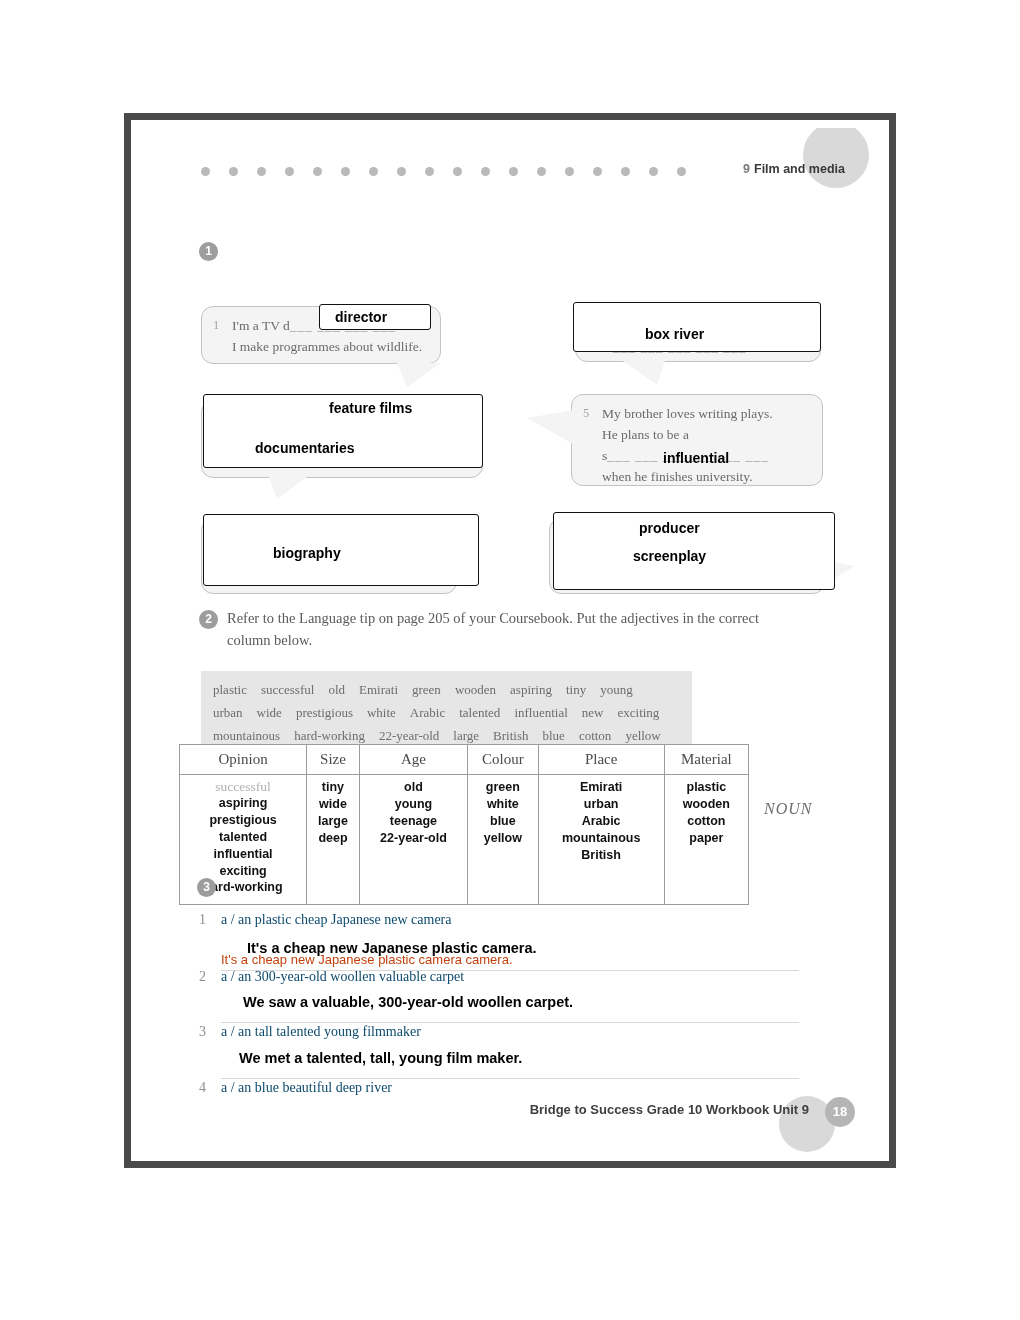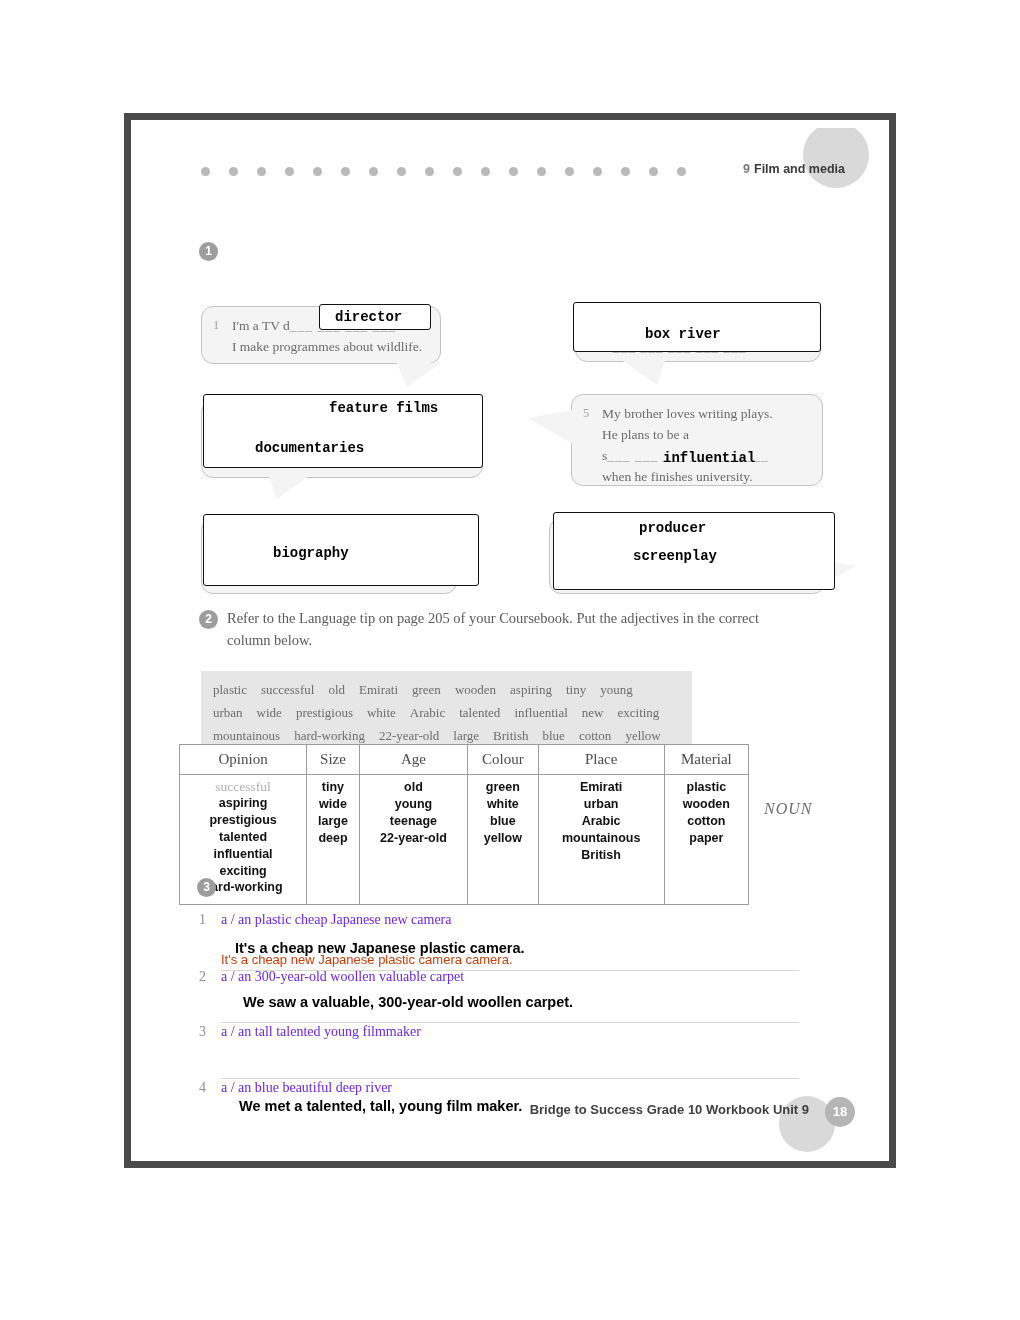--- a/index.html
+++ b/index.html
@@ -135,21 +135,21 @@
   
   .hand-box {
     position: absolute;
     border: 1.6px solid #111;
     background: #ffffff;
     border-radius: 3px;
     box-sizing: border-box;
   }
   .hand-ans {
     position: absolute;
-    font-family: Liberation Mono, monospace;
+    font-family: Liberation Sans, sans-serif;
     font-weight: bold;
     font-size: 14px;
     color: #000;
     white-space: nowrap;
   }
 
   
   #word-bank {
     position: absolute;
     left: 62px;
@@ -218,21 +218,21 @@
   .q-num {
     position: absolute;
     font-family: "Liberation Serif", serif;
     font-size: 14px;
     color: #8e8e8e;
   }
   .q-prompt {
     position: absolute;
     font-family: "Liberation Serif", serif;
     font-size: 14px;
-    color: #6d28d9;
+    color: #0c4a6e;
   }
   .q-answer {
     position: absolute;
     font-family: "Liberation Sans", sans-serif;
     font-weight: bold;
     font-size: 14.5px;
     color: #000;
   }
   .ghost {
     position: absolute;
@@ -428,32 +428,32 @@
           </td>
         </tr>
       </tbody>
     </table>
     <div id="noun-label">NOUN</div>
 
     <div class="ex-num" style="left:58px;top:750px;">3</div>
 
     <div class="q-num" style="left:60px;top:784px;">1</div>
     <div class="q-prompt" style="left:82px;top:784px;">a / an plastic cheap Japanese new camera</div>
-    <div class="q-answer" style="left:96px;top:812px;">It's a cheap new Japanese plastic camera.</div>
+    <div class="q-answer" style="left:108px;top:812px;">It's a cheap new Japanese plastic camera.</div>
     <div class="ghost" style="left:82px;top:824px;">It's a cheap new  Japanese plastic camera camera.</div>
     <div class="rule" style="left:82px;top:842px;width:578px;"></div>
 
     <div class="q-num" style="left:60px;top:841px;">2</div>
     <div class="q-prompt" style="left:82px;top:841px;">a / an 300-year-old woollen valuable carpet</div>
     <div class="q-answer" style="left:104px;top:866px;">We saw a valuable, 300-year-old woollen carpet.</div>
     <div class="rule" style="left:82px;top:894px;width:578px;"></div>
 
     <div class="q-num" style="left:60px;top:896px;">3</div>
     <div class="q-prompt" style="left:82px;top:896px;">a / an tall talented young filmmaker</div>
-    <div class="q-answer" style="left:100px;top:922px;margin-top:48px;">We met a talented, tall, young film maker.</div>
+    <div class="q-answer" style="left:100px;top:922px;">We met a talented, tall, young film maker.</div>
     <div class="rule" style="left:82px;top:950px;width:578px;"></div>
 
     <div class="q-num" style="left:60px;top:952px;">4</div>
     <div class="q-prompt" style="left:82px;top:952px;">a / an blue beautiful deep river</div>
 
     <div id="footer-text">Bridge to Success Grade 10 Workbook Unit 9</div>
     <div id="page-badge">18</div>
 
   </div>
 </div>

